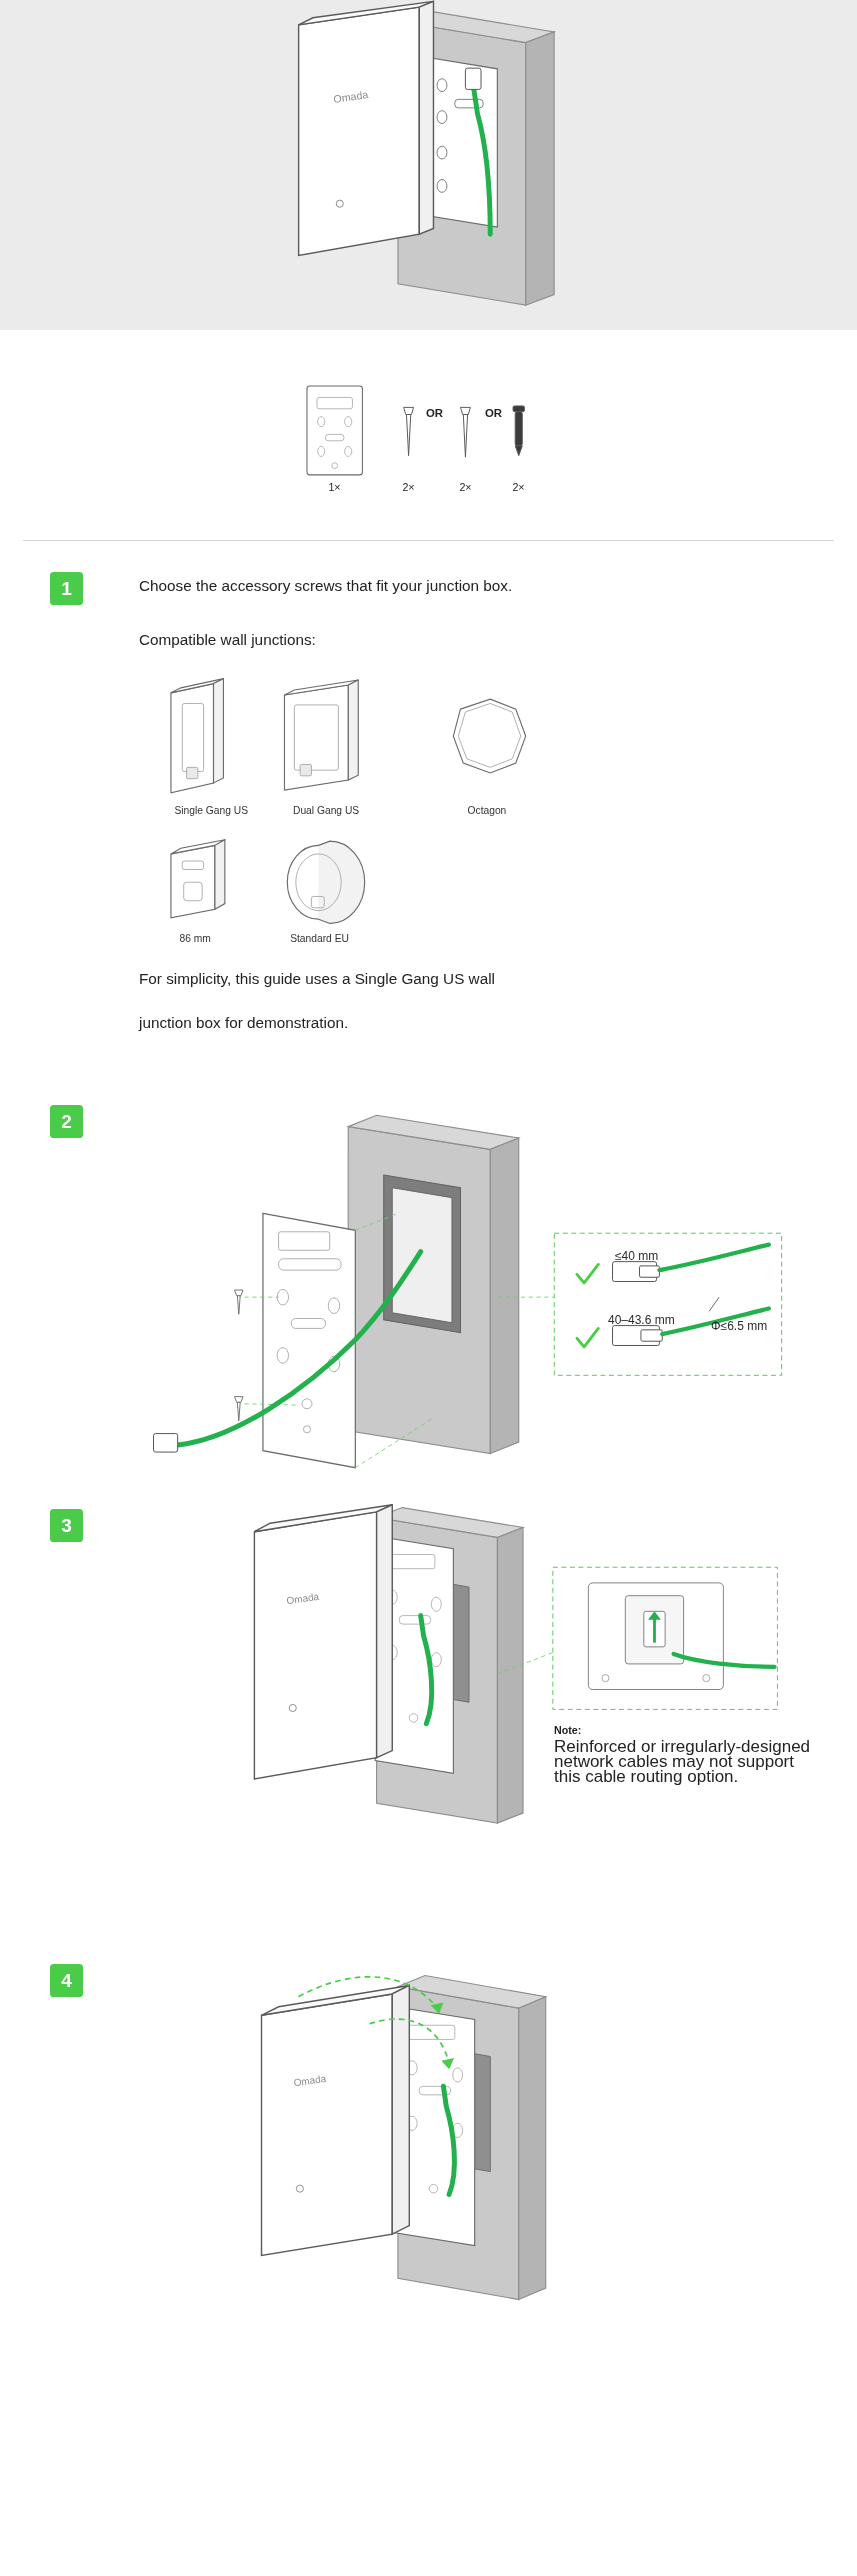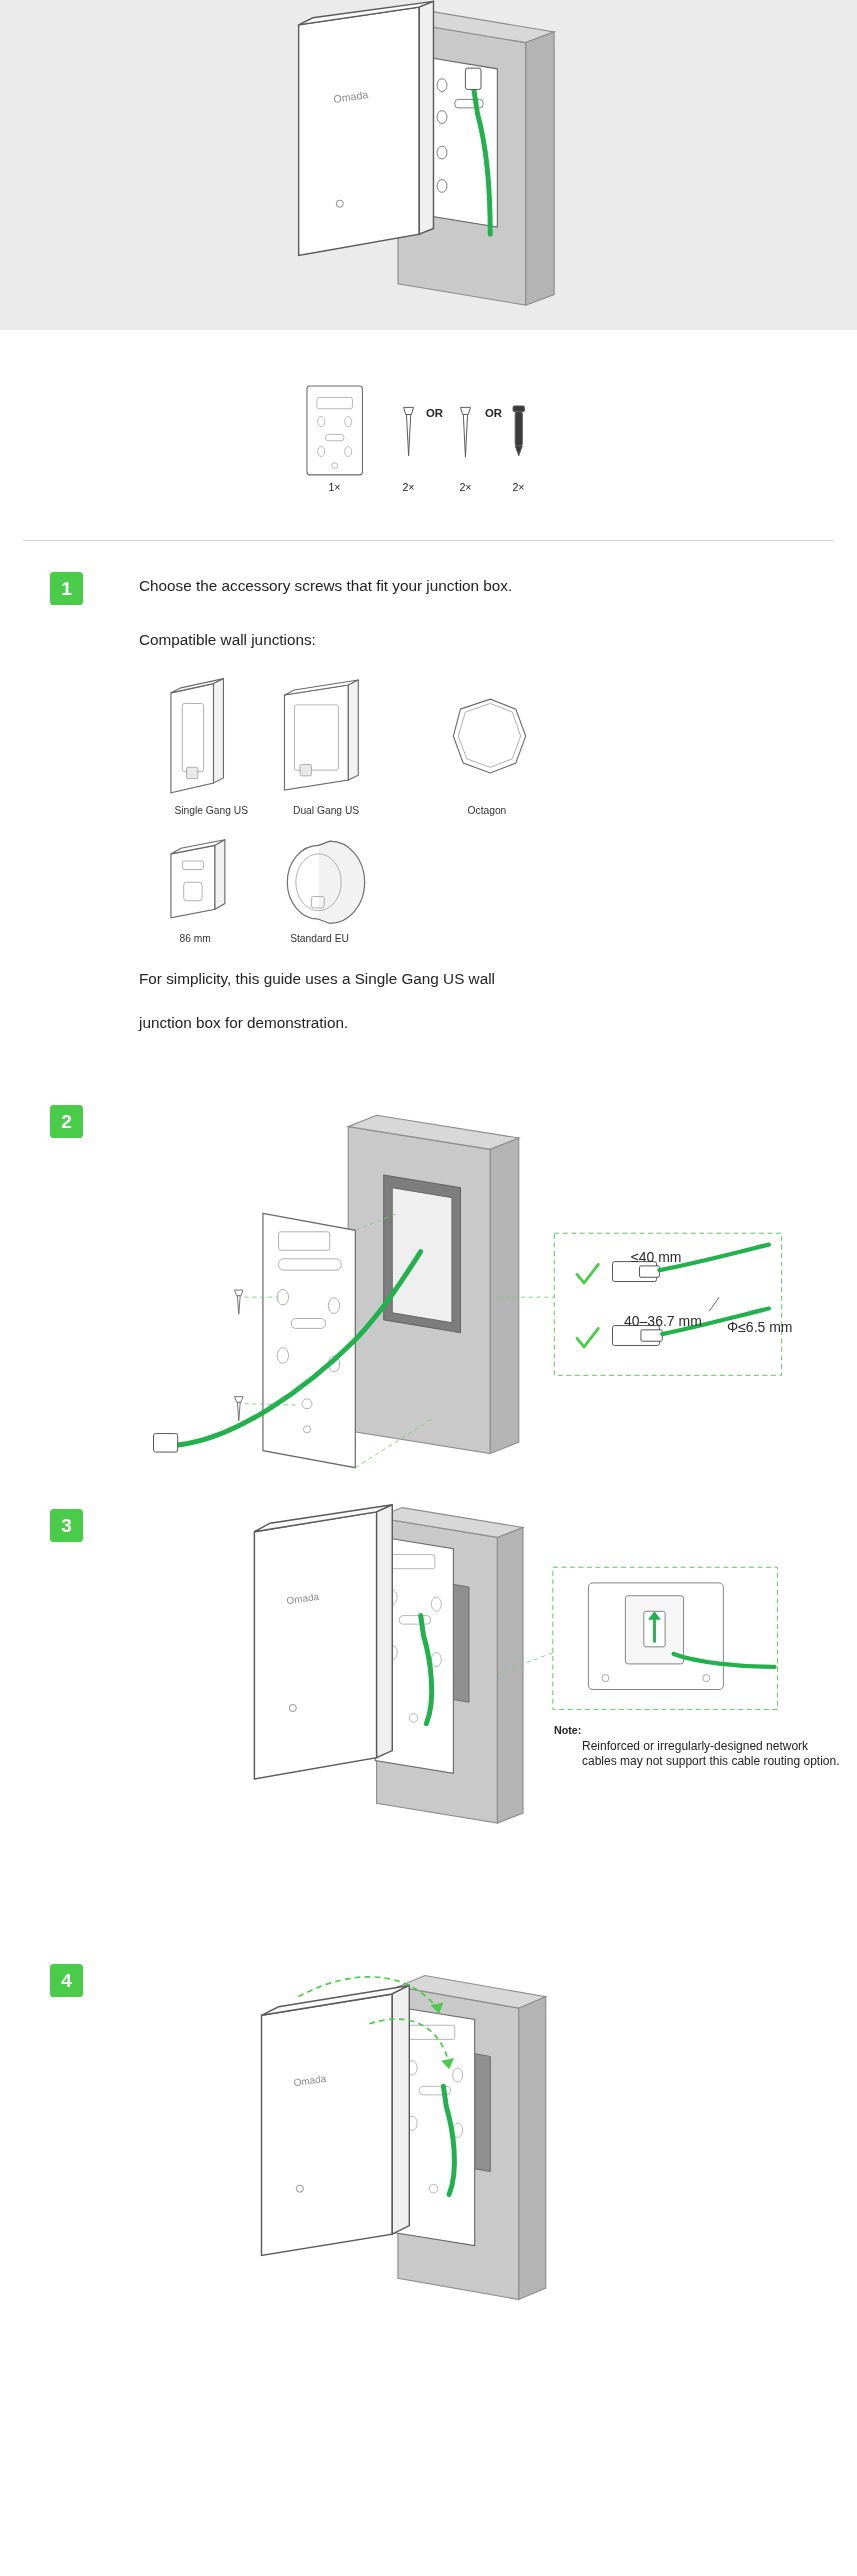--- a/index.html
+++ b/index.html
@@ -63,35 +63,33 @@
   }
 
   .note-title {
     position: absolute;
     font-size: 10.7px;
     font-weight: bold;
     color: #232323;
   }
   .note-body {
     position: absolute;
-    font-size: 12px;
+    font-size: 17px;
     line-height: 15px;
     color: #232323;
     width: 263px;
-    margin-left: 28px;
   }
 
   .sect { position: relative; width: 857px; }
   .art { position: absolute; left: 0; top: 0; }
 
   .measure {
     position: absolute;
-    font-size: 14px;
+    font-size: 12px;
     color: #2b2b2b;
-    margin-left: 16px;
   }
   .or-label {
     position: absolute;
     font-size: 11.4px;
     font-weight: bold;
     color: #232323;
   }
   .count {
     position: absolute;
     font-size: 10.7px;
@@ -306,21 +304,21 @@
       <g stroke="#555" stroke-width="1.4" fill="#ffffff">
         <rect x="862" y="340" width="66" height="28" rx="3"></rect>
         <rect x="902" y="346" width="30" height="16" rx="2"></rect>
       </g>
       <path d="M932,352 C990,340 1040,326 1082,316" stroke="#22b14c" stroke-width="6" fill="none" stroke-linecap="round"></path>
       <path d="M812,358 l10,12 l20,-26" stroke="#4acb4a" stroke-width="4" fill="none" stroke-linecap="round" stroke-linejoin="round"></path>
       <path d="M1012,300 l-14,20" stroke="#444" stroke-width="1.1" fill="none"></path>
     </svg>
 
     <div class="measure" style="left:615px; top:165px;">≤40 mm</div>
-    <div class="measure" style="left:608px; top:229px;">40–36.7 mm</div>
+    <div class="measure" style="left:608px; top:229px;">40–43.6 mm</div>
     <div class="measure" style="left:711px; top:235px;text-align:center;">Φ≤6.5 mm</div>
   </div>
 
   <div class="sect" style="height:455px;">
     <div class="step-num" style="left:50px; top:20px;">3</div>
 
     <svg class="art" style="top:0;" width="857" height="455" viewBox="0 0 1206 640">
 
       <polygon points="530,40 700,68 700,470 530,442" fill="#c9c9c9" stroke="#8d8d8d" stroke-width="1.6"></polygon>
       <polygon points="530,40 566,26 736,54 700,68" fill="#d8d8d8" stroke="#8d8d8d" stroke-width="1.6"></polygon>

